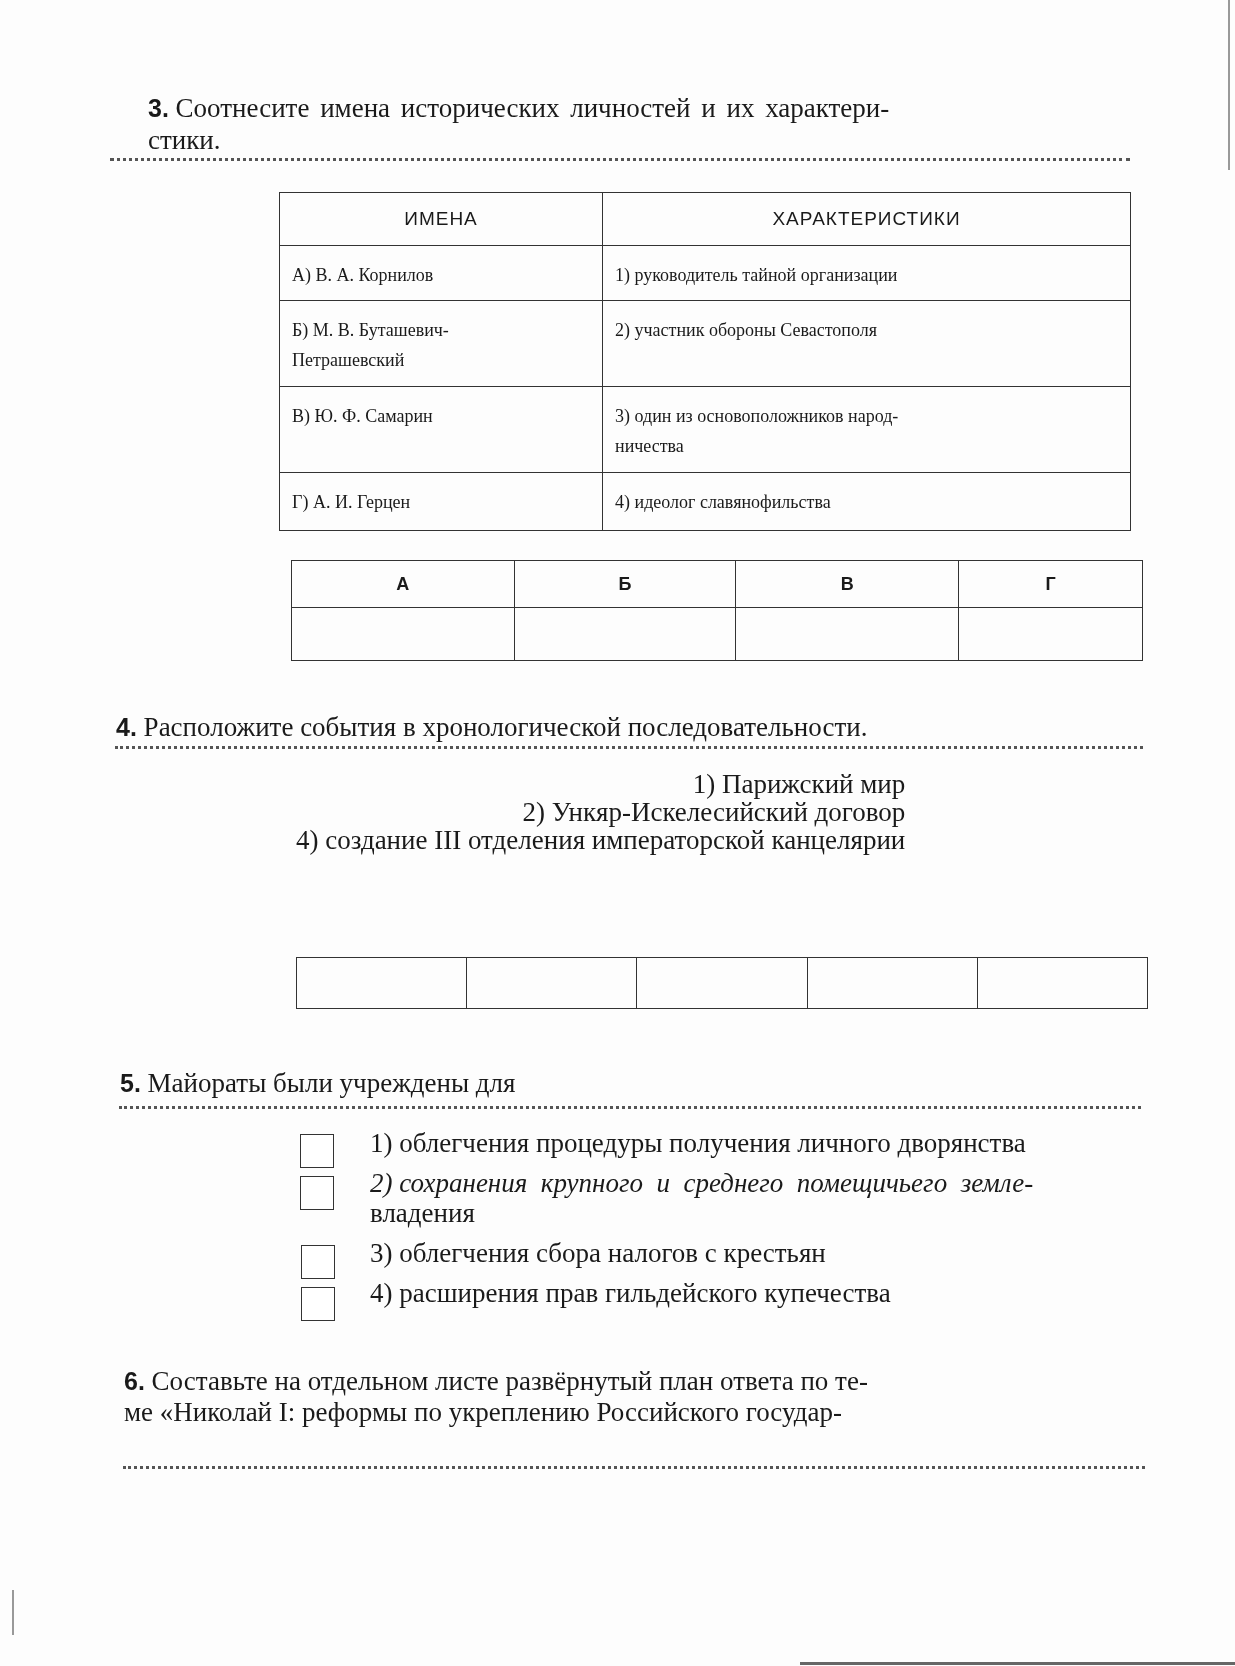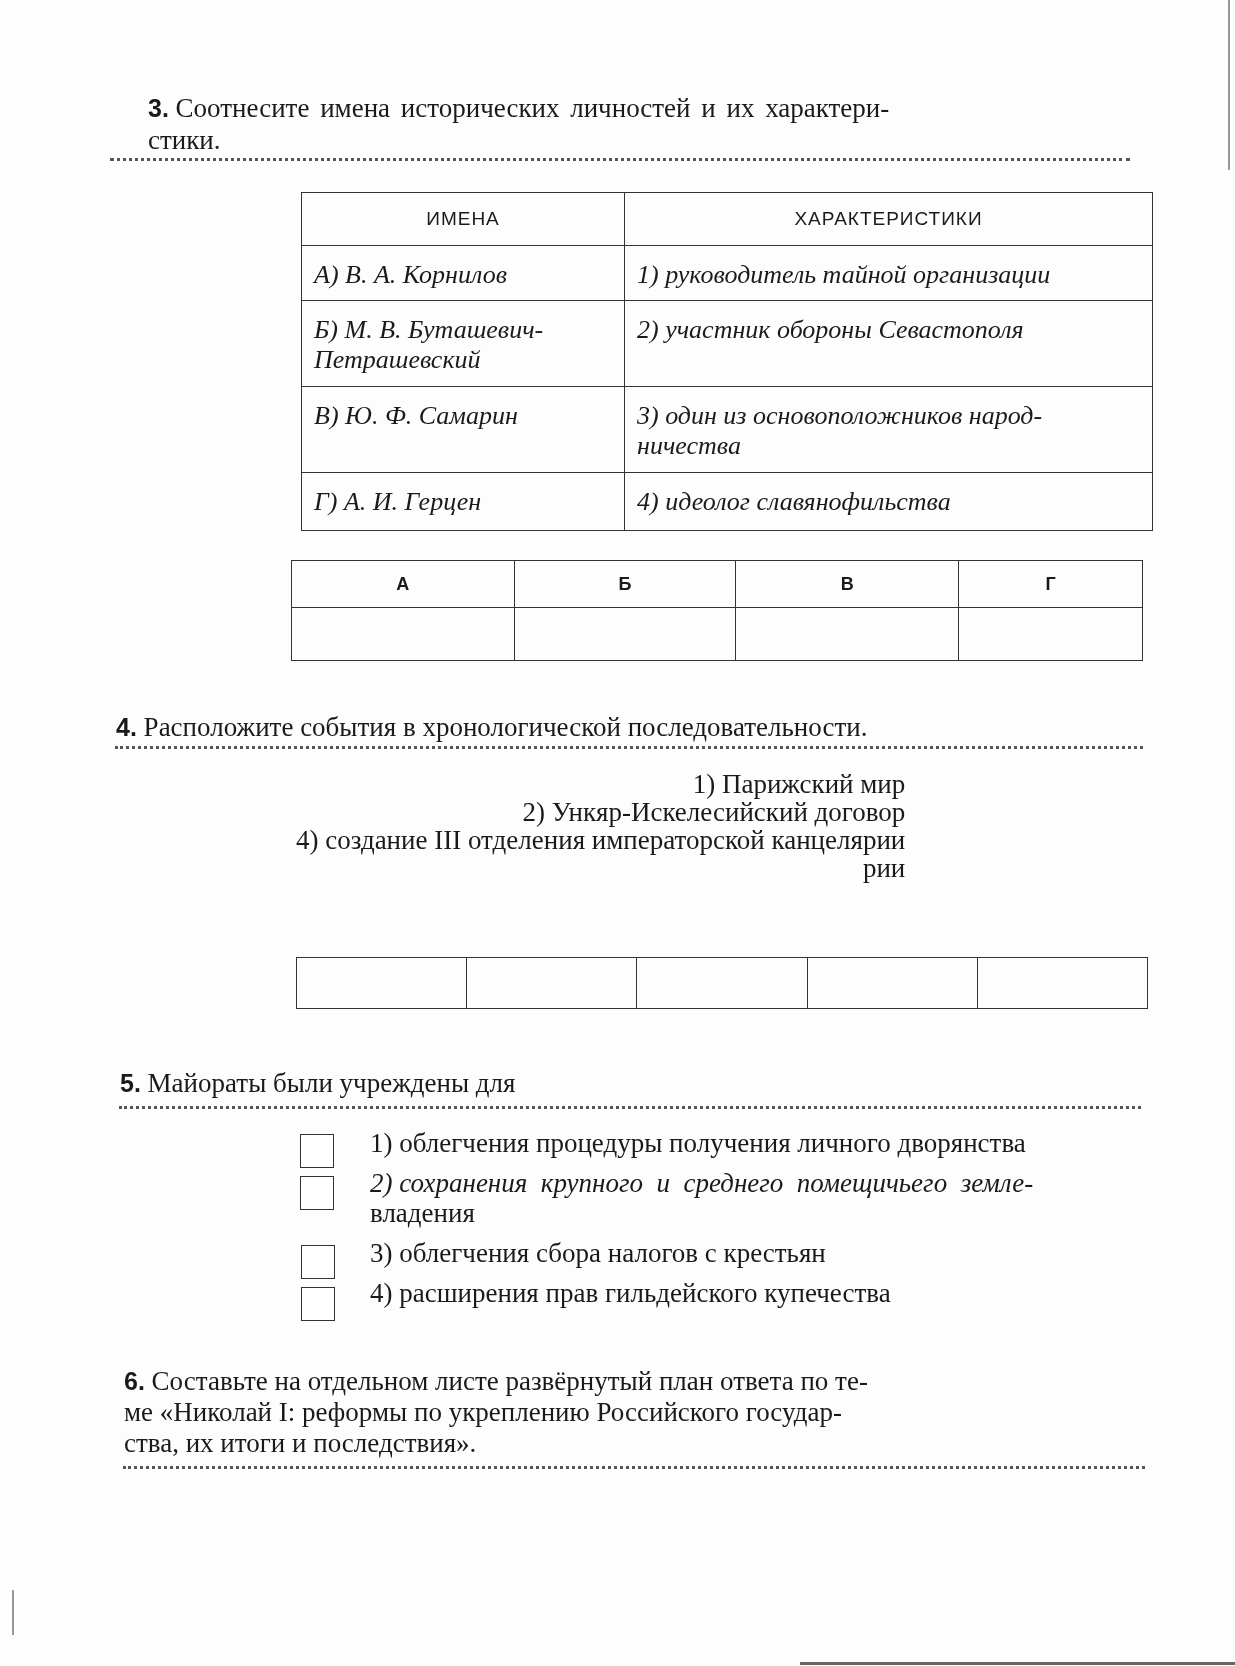--- a/index.html
+++ b/index.html
@@ -6,21 +6,21 @@
   body { width:1235px; height:1666px; position:relative; overflow:hidden;
          font-family:"Liberation Serif", "DejaVu Serif", serif; color:#1a1a1a; }
   .abs { position:absolute; }
   .qtitle { font-family:"Liberation Serif", serif; font-size:27px; line-height:32px; }
   .qnum { font-family:"Liberation Sans", sans-serif; font-weight:bold; font-size:25px; }
   .dotted { position:absolute; height:0; border-top:3px dotted #555; }
   table { border-collapse:collapse; }
   .match td, .match th { border:1.6px solid #333; vertical-align:top; }
   .match th { font-family:"Liberation Sans", sans-serif; font-weight:normal;
               font-size:19px; letter-spacing:1px; height:50px; vertical-align:middle; text-align:center; }
-  .match td { font-size:26px; line-height:30px; padding:14px 10px 10px 12px;font-style:italic; }
+  .match td { font-size:18px; line-height:30px; padding:14px 10px 10px 12px; }
   .grid td, .grid th { border:1.6px solid #333; }
   .grid th { font-family:"Liberation Sans", sans-serif; font-weight:bold; font-size:18px;
              height:44px; text-align:center; vertical-align:middle; }
   .grid td { height:50px; }
   .list { font-size:27px; line-height:28px; }
   .list div { white-space:nowrap; }
   .opt { position:absolute; font-size:27px; line-height:30px; }
   .cb { position:absolute; width:32px; height:32px; border:1.8px solid #333; background:#fff; }
   .seq td { border:1.6px solid #333; width:168px; height:48px; }
   .edge { position:absolute; background:#999; }
@@ -32,21 +32,21 @@
 <div class="edge" style="left:12px;top:1590px;width:2px;height:45px;"></div>
 <div class="edge" style="left:800px;top:1662px;width:435px;height:3px;background:#666;"></div>
 
 <div class="abs qtitle" style="left:112px;top:92px;width:900px;margin-left:36px;">
   <span class="qnum">3.</span>
   <span style="word-spacing:4px;">Соотнесите имена исторических личностей и их характери-</span><br>
   <span>стики.</span>
 </div>
 <div class="dotted" style="left:110px;top:158px;width:1020px;"></div>
 
-<table class="match abs" style="left:301px;top:192px;width:852px;">
+<table class="match abs" style="left:279px;top:192px;width:852px;">
   <tbody>
       <tr>
     <th style="width:320px;">ИМЕНА</th>
     <th>ХАРАКТЕРИСТИКИ</th>
   </tr>
   <tr style="height:55px;">
     <td>А) В. А. Корнилов</td>
     <td>1) руководитель тайной организации</td>
   </tr>
   <tr style="height:86px;">
@@ -86,21 +86,20 @@
 <div class="abs qtitle" style="left:116px;top:711px;">
   <span class="qnum">4.</span>
   <span>Расположите события в хронологической последовательности.</span>
 </div>
 <div class="dotted" style="left:115px;top:746px;width:1028px;"></div>
 
 <div class="abs list" style="left:296px;top:770px;text-align:right;">
   <div>1) Парижский мир</div>
   <div>2) Ункяр-Искелесийский договор</div>
   <div>4) создание III отделения императорской канцелярии</div>
-  <div>рии</div>
 </div>
 
 <table class="seq abs" style="left:296px;top:957px;width:852px;">
   <tbody>
       <tr>
     <td></td>
     <td></td>
     <td></td>
     <td></td>
     <td></td>
@@ -126,15 +125,14 @@
 <div class="cb" style="left:301px;top:1245px;"></div>
 <div class="opt" style="left:370px;top:1238px;">3) облегчения сбора налогов с крестьян</div>
 
 <div class="cb" style="left:301px;top:1287px;"></div>
 <div class="opt" style="left:370px;top:1278px;">4) расширения прав гильдейского купечества</div>
 
 <div class="abs qtitle" style="left:124px;top:1366px;width:920px;line-height:31px;">
   <span class="qnum">6.</span>
   <span>Составьте на отдельном листе развёрнутый план ответа по те-</span><br>
   <span>ме «Николай I: реформы по укреплению Российского государ-</span><br>
-  <span>ства, их итоги и последствия».</span>
 </div>
 <div class="dotted" style="left:123px;top:1466px;width:1022px;"></div>
 
 </body></html>

